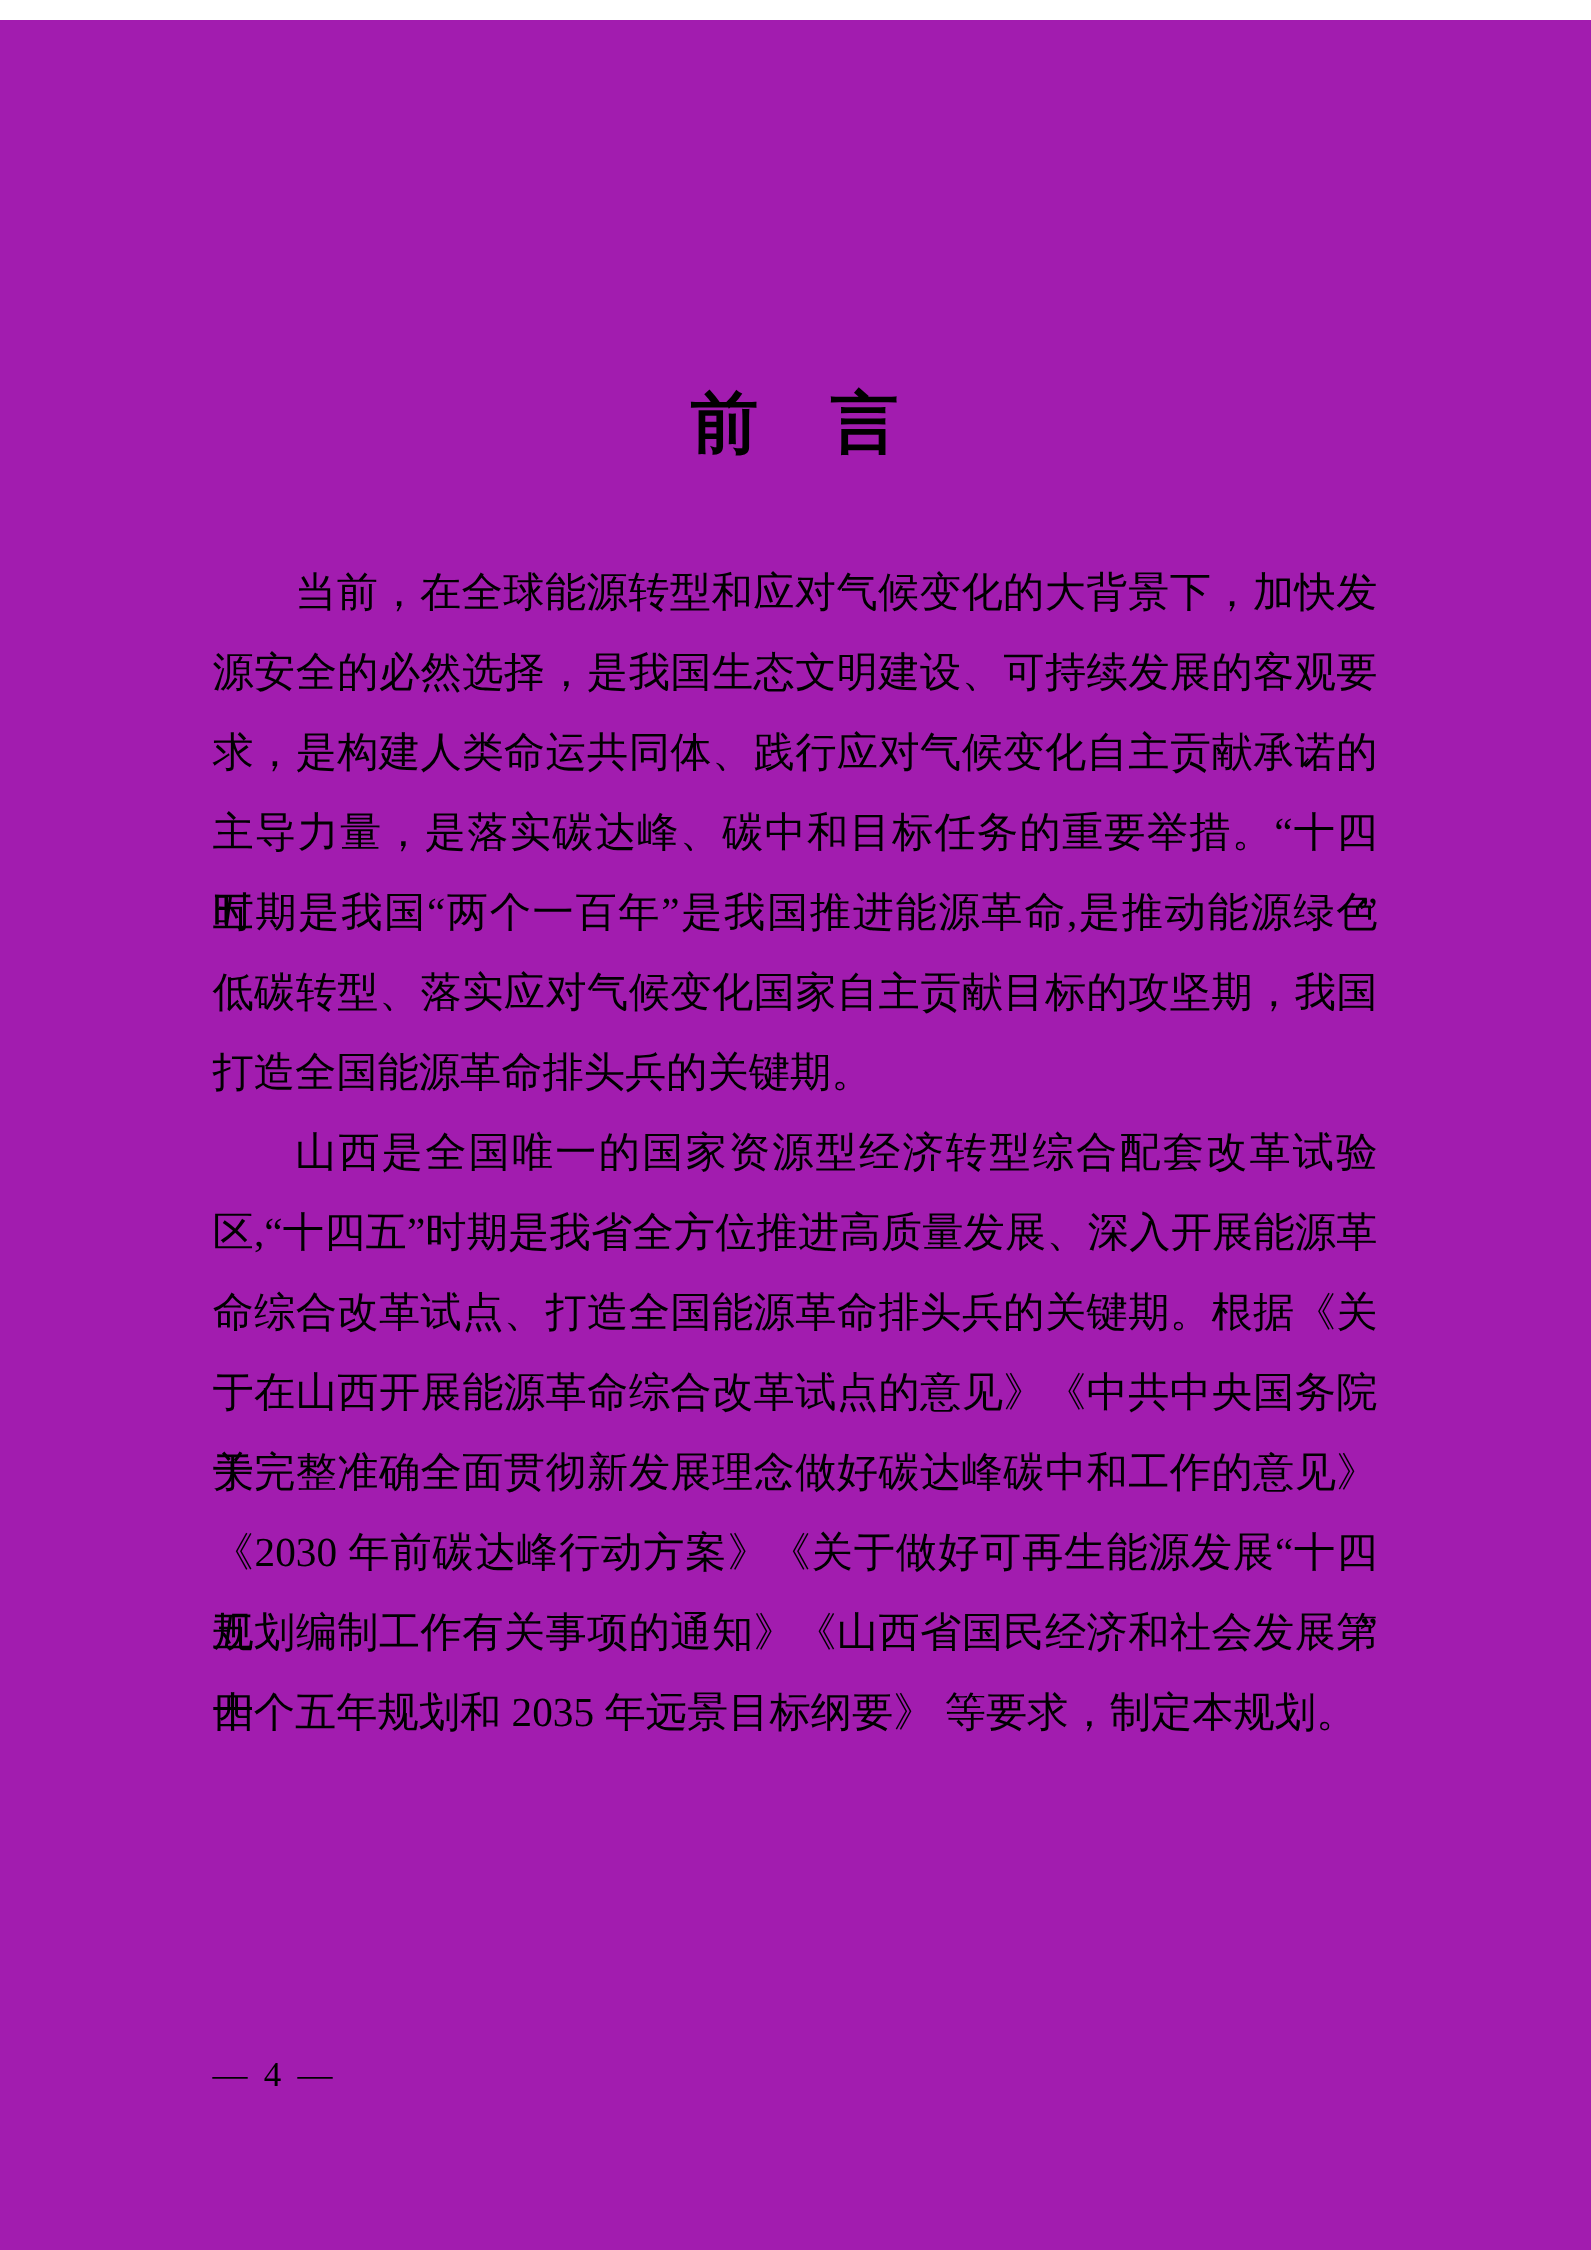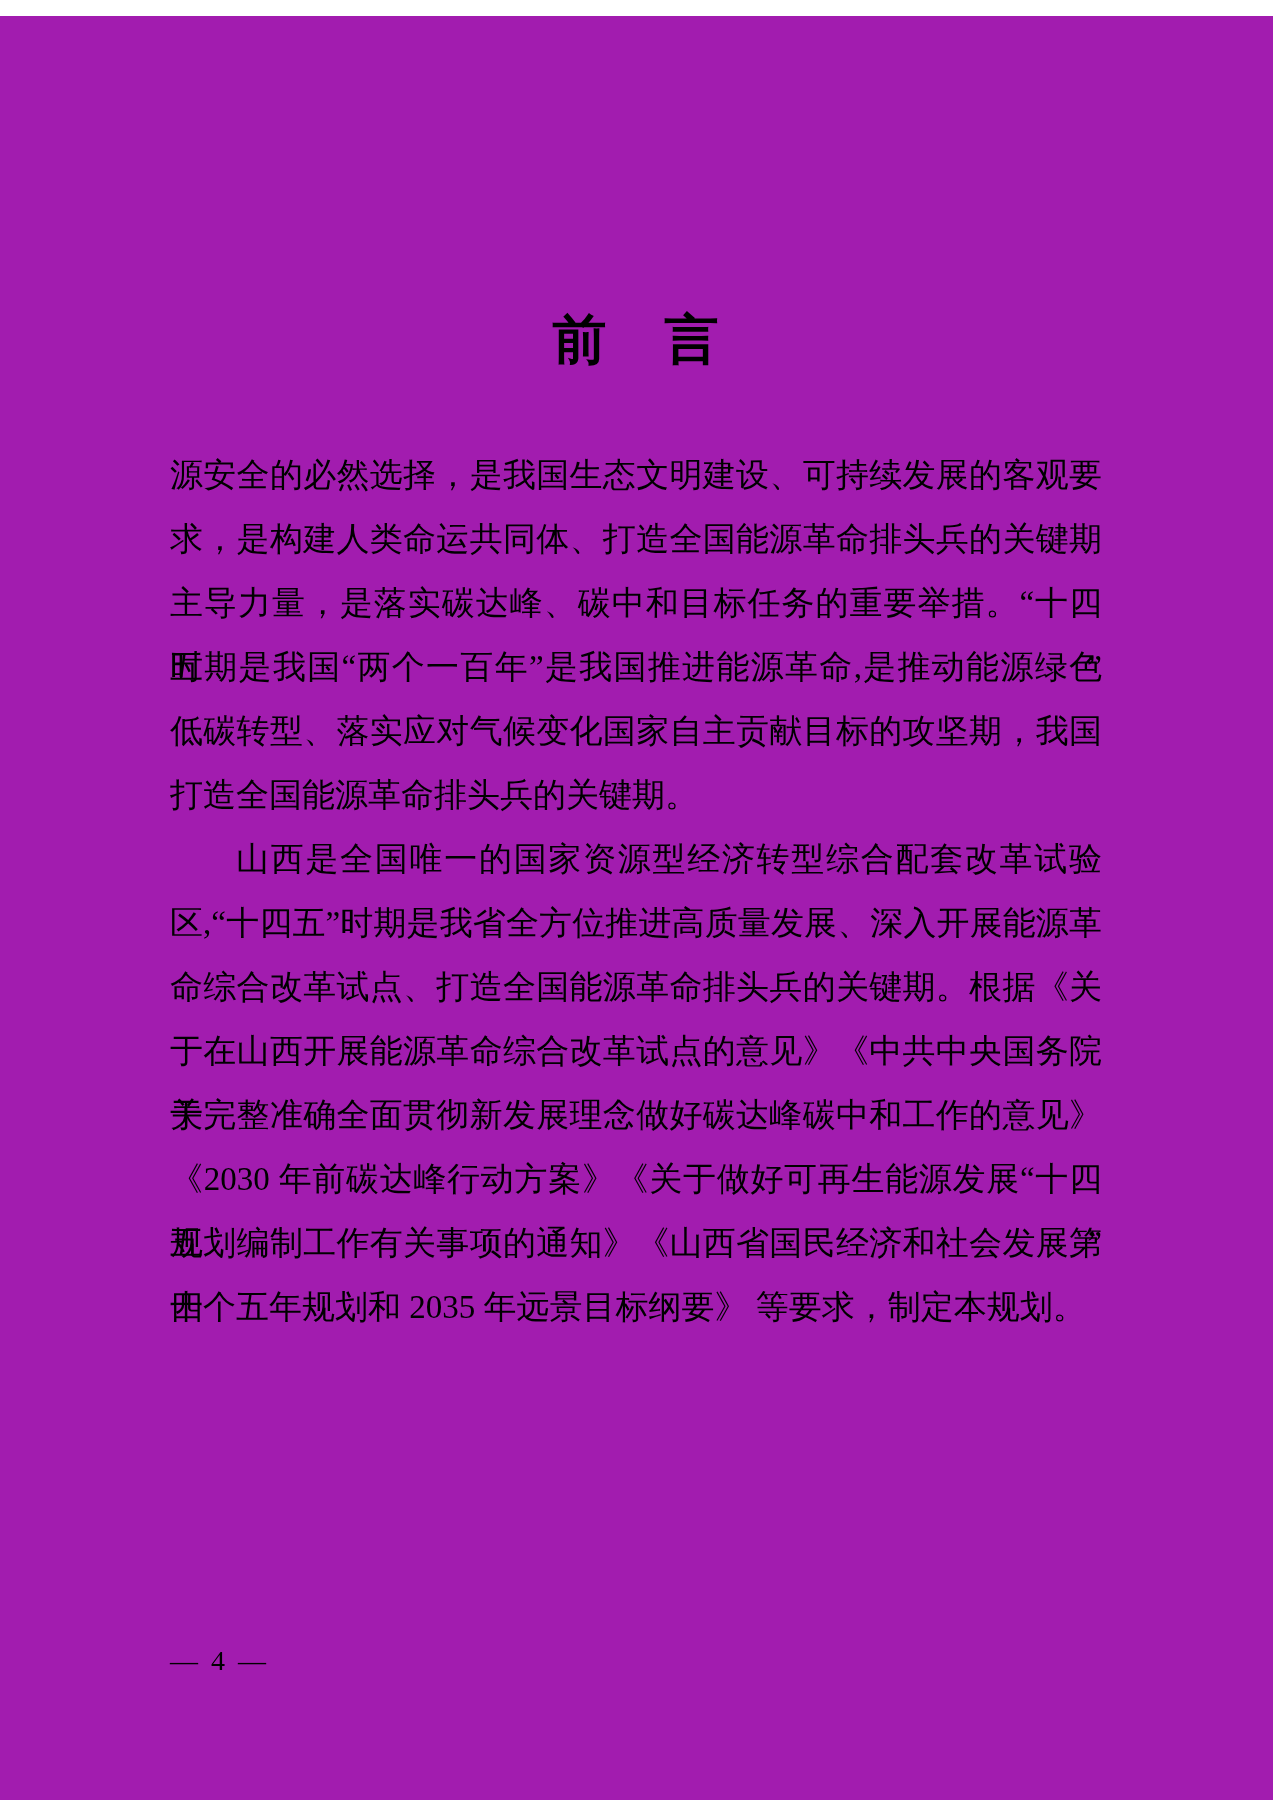--- a/index.html
+++ b/index.html
@@ -70,22 +70,23 @@
 </head>
 <body>
 
 <div class="page">
 
   <h1 class="doc-title">前　言</h1>
 
   <div class="doc-body">
 
     <div class="para">
+      <div class="line indent">当前，在全球能源转型和应对气候变化的大背景下，加快发</div>
       <div class="line">源安全的必然选择，是我国生态文明建设、可持续发展的客观要</div>
-      <div class="line">求，是构建人类命运共同体、打造全国能源革命排头兵的关键期</div>
+      <div class="line">求，是构建人类命运共同体、践行应对气候变化自主贡献承诺的</div>
       <div class="line">主导力量，是落实碳达峰、碳中和目标任务的重要举措。“十四五”</div>
       <div class="line">时期是我国“两个一百年”是我国推进能源革命,是推动能源绿色</div>
       <div class="line">低碳转型、落实应对气候变化国家自主贡献目标的攻坚期，我国</div>
       <div class="line para-end">打造全国能源革命排头兵的关键期。</div>
     </div>
 
     <div class="para">
       <div class="line indent">山西是全国唯一的国家资源型经济转型综合配套改革试验</div>
       <div class="line">区,“十四五”时期是我省全方位推进高质量发展、深入开展能源革</div>
       <div class="line">命综合改革试点、打造全国能源革命排头兵的关键期。根据《关</div>

